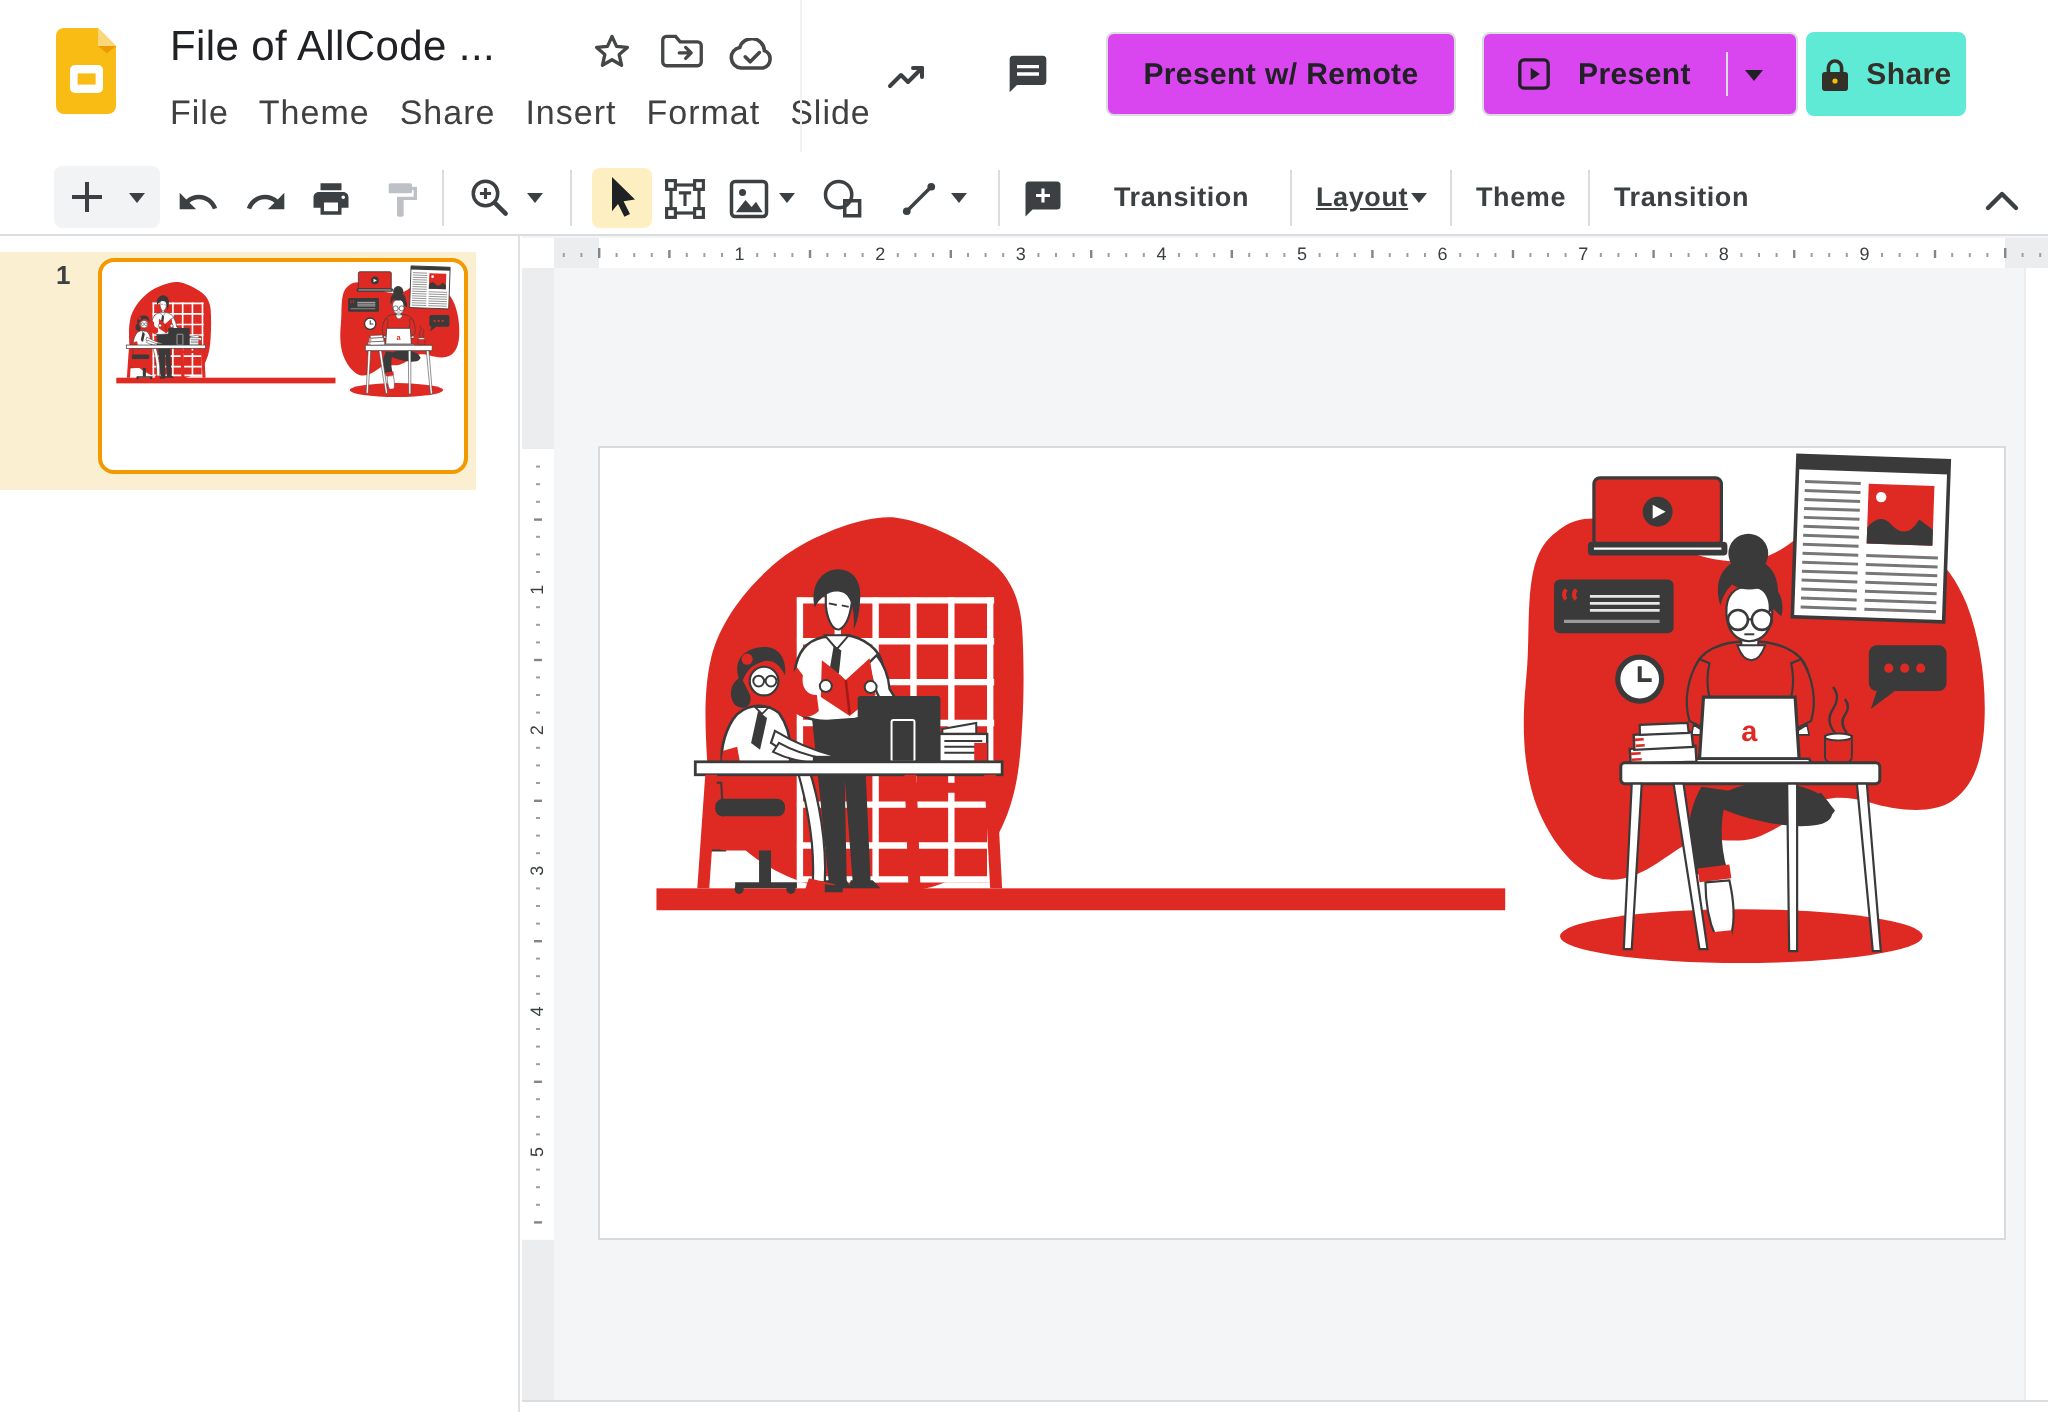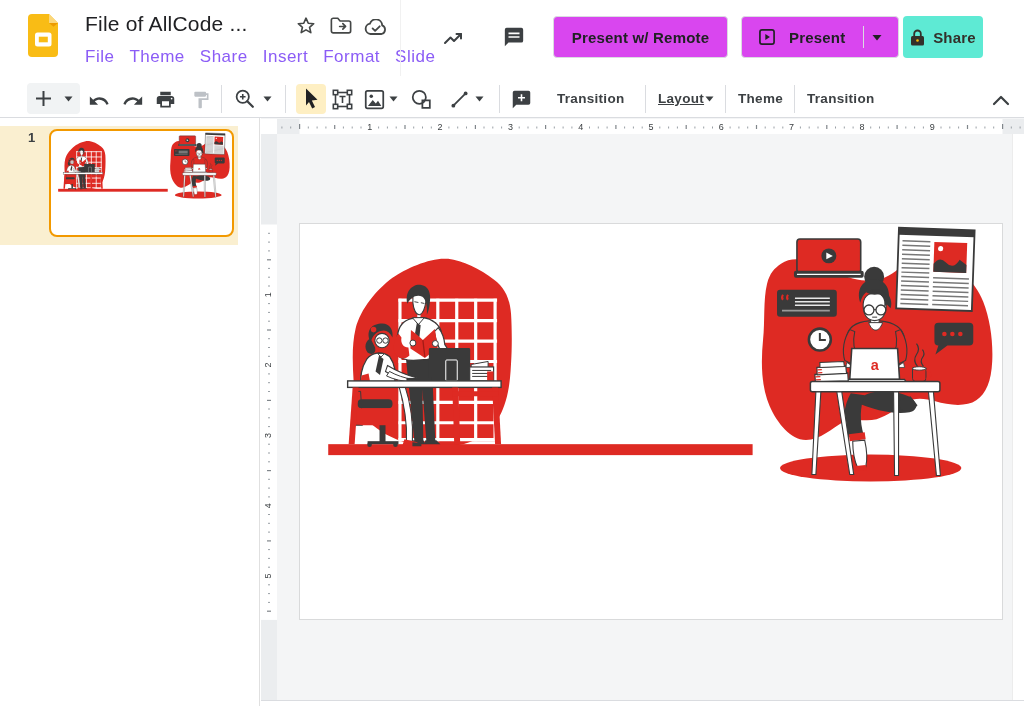--- a/index.html
+++ b/index.html
@@ -1,20 +1,20 @@
 <!DOCTYPE html>
 <html><head>
 <meta charset="utf-8">
 <style>
   * { margin:0; padding:0; box-sizing:border-box; }
   html,body { width:1024px; height:706px; overflow:hidden; background:#fff;
     font-family:"Liberation Sans", sans-serif; }
   .abs { position:absolute; }
   #page { position:relative; width:1024px; height:706px; }
-  .menuitem { display:inline-block; font-size:17px; letter-spacing:0.5px; color:#8b5cf6; margin-right:15px; }
+  .menuitem { display:inline-block; font-size:17px; letter-spacing:0.5px; color:#404040; margin-right:15px; }
   .btn { position:absolute; top:16px; height:42px; border:1px solid #dadce0;
     border-radius:4px; background:#d946ef; color:#202124; font-size:15px; font-weight:600; letter-spacing:0.2px;
     display:flex; align-items:center; justify-content:center; }
   .tbtxt { position:absolute; top:91px; font-size:13.5px; letter-spacing:0.3px; color:#3c4043; font-weight:bold; }
   .sep { position:absolute; top:85px; width:1px; height:28px; background:#dadce0; }
 </style>
 </head>
 <body>
 <div id="page">
 

